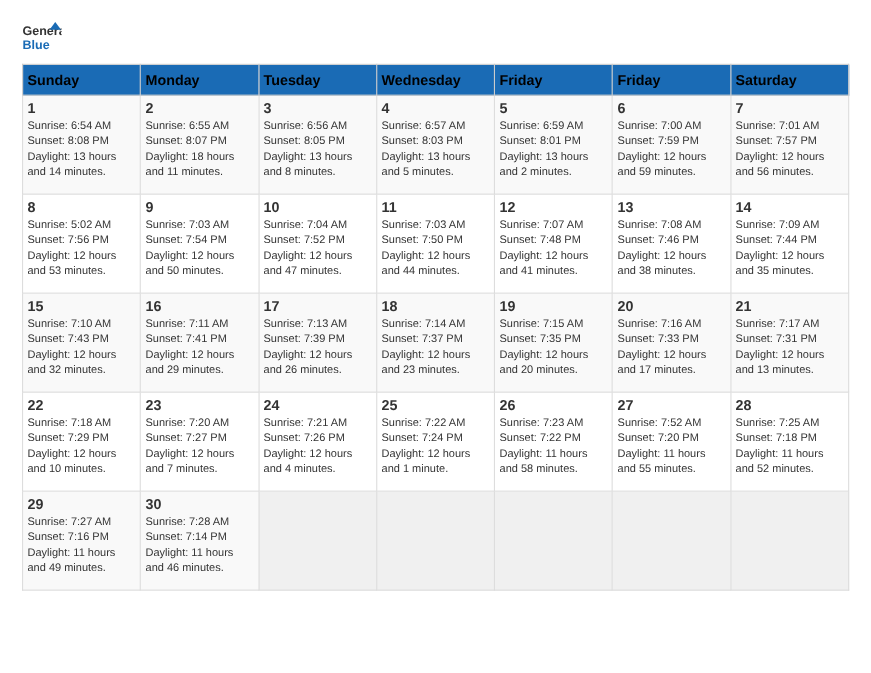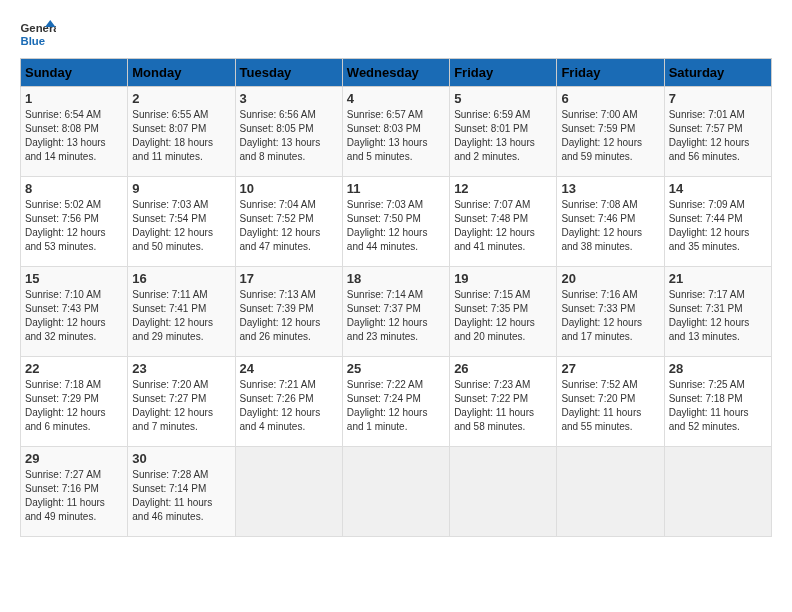--- a/index.html
+++ b/index.html
@@ -195,21 +195,21 @@
           <div class="cell-content"><span>Sunrise: 7:16 AM</span><br><span>Sunset: 7:33 PM</span><br><span>Daylight: 12 hours and 17 minutes.</span></div>
         </td>
         <td>
           <span class="day-num">21</span>
           <div class="cell-content"><span>Sunrise: 7:17 AM</span><br><span>Sunset: 7:31 PM</span><br><span>Daylight: 12 hours and 13 minutes.</span></div>
         </td>
       </tr>
       <tr>
         <td>
           <span class="day-num">22</span>
-          <div class="cell-content"><span>Sunrise: 7:18 AM</span><br><span>Sunset: 7:29 PM</span><br><span>Daylight: 12 hours and 6 minutes.</span></div>
+          <div class="cell-content"><span>Sunrise: 7:18 AM</span><br><span>Sunset: 7:29 PM</span><br><span>Daylight: 12 hours and 10 minutes.</span></div>
         </td>
         <td>
           <span class="day-num">23</span>
           <div class="cell-content"><span>Sunrise: 7:20 AM</span><br><span>Sunset: 7:27 PM</span><br><span>Daylight: 12 hours and 7 minutes.</span></div>
         </td>
         <td>
           <span class="day-num">24</span>
           <div class="cell-content"><span>Sunrise: 7:21 AM</span><br><span>Sunset: 7:26 PM</span><br><span>Daylight: 12 hours and 4 minutes.</span></div>
         </td>
         <td>

